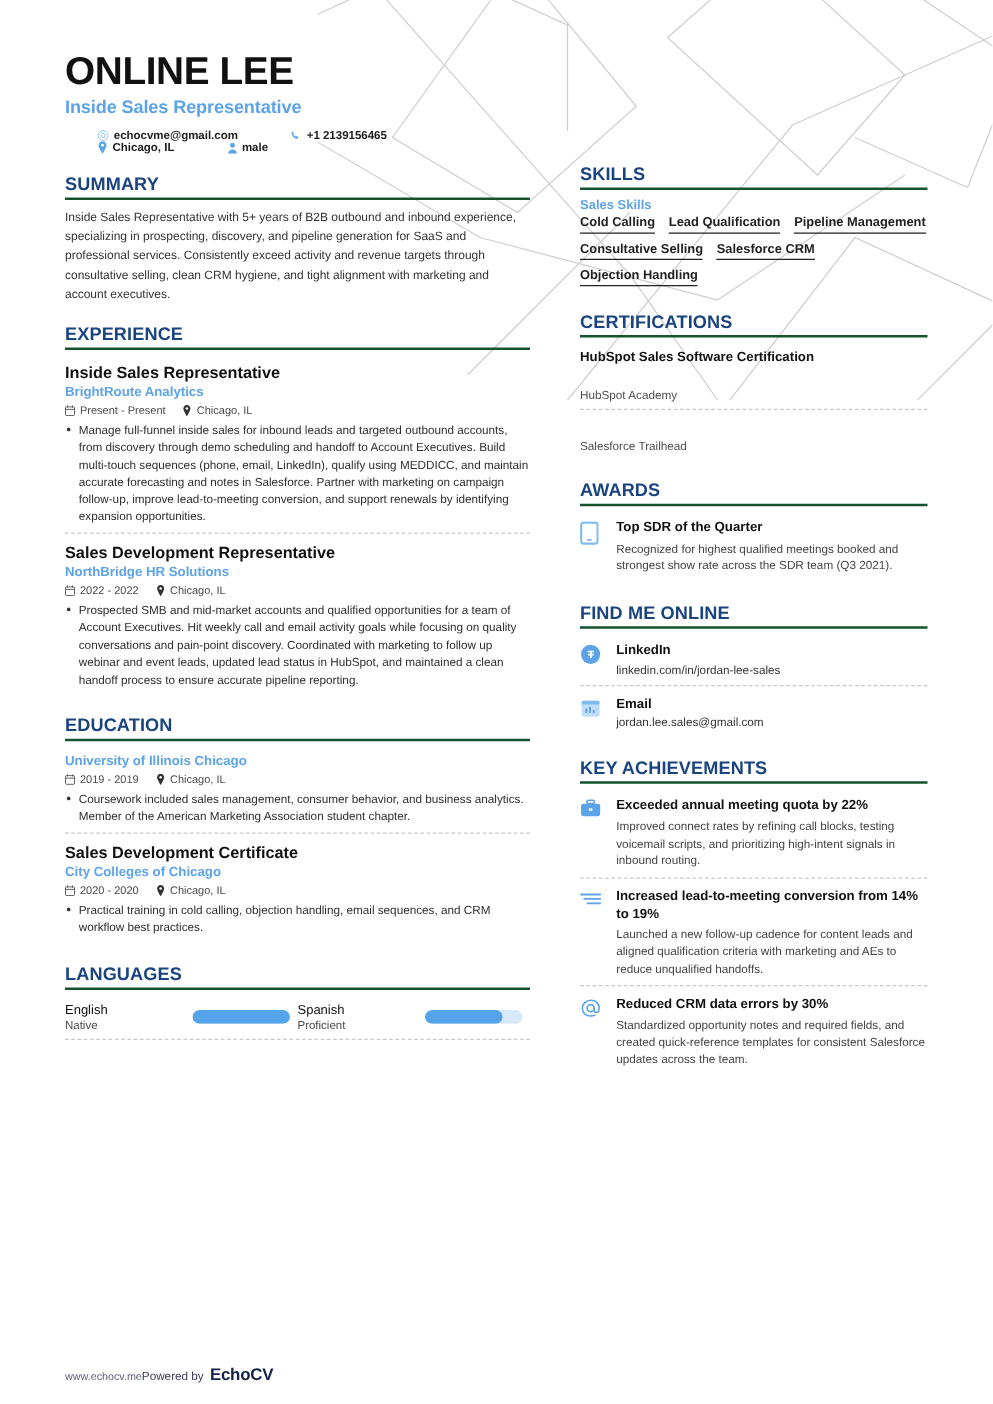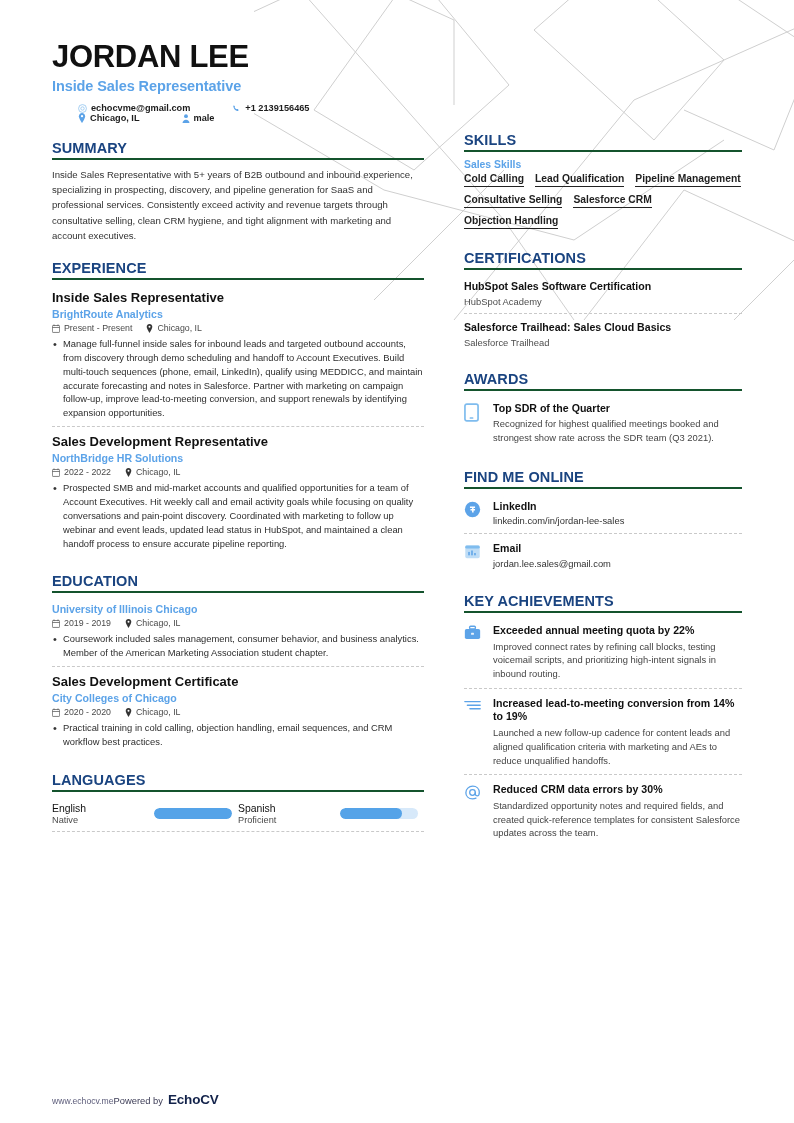--- a/index.html
+++ b/index.html
@@ -170,21 +170,21 @@
     color: #1f1f1f;
     border-bottom: 1.3px solid #222;
     padding-bottom: 2px;
     margin-bottom: 4px;
     white-space: nowrap;
   }
 
   .cert-item { padding: 3px 0 6px 0; }
   .cert-item + .cert-item { border-top: 1px dashed #c9c9c9; padding-top: 7px; }
   .cert-name { font-size: 10.6px; font-weight: bold; color: #111; line-height: 1.3; }
-  .cert-org { font-size: 9.4px; color: #4e4e4e; margin-top: 2px; }
+  .cert-org { font-size: 9.4px; color: #4e4e4e; margin-top: 16px; }
 
   .ico-item { display: flex; gap: 9px; padding: 4px 0 7px 0; }
   .ico-item + .ico-item { border-top: 1px dashed #c9c9c9; padding-top: 8px; }
   .ico-box { width: 20px; flex: 0 0 20px; padding-top: 1px; }
   .ico-body { flex: 1; }
   .ico-title {
     font-size: 10.6px; font-weight: bold; color: #111; line-height: 1.3;
     margin-bottom: 2px;
   }
   .ico-sub { font-size: 9.4px; color: #444; line-height: 1.45; }
@@ -208,21 +208,21 @@
       <path d="M120,310 L250,180"></path>
       <path d="M200,330 L380,110 L560,30"></path>
     </g>
   </svg>
 
   <div class="content">
 
     <div class="col-left">
 
       <div>
-        <div class="name">JORDAN LEE</div>
+        <div class="name">ONLINE LEE</div>
         <div class="job-title">Inside Sales Representative</div>
         <div class="contact-row">
           <span class="contact-item">
             <svg width="9" height="9" viewBox="0 0 16 16">
               <circle cx="8" cy="8" r="7" fill="none" stroke="#8FC3EE" stroke-width="1.4"></circle>
               <circle cx="8" cy="8" r="3" fill="none" stroke="#8FC3EE" stroke-width="1.4"></circle>
             </svg>
             <span>echocvme@gmail.com</span>
           </span>
           <span class="contact-item">
@@ -396,21 +396,20 @@
         </div>
       </div>
 
       <div class="section">
         <div class="sec-head sec-rule">CERTIFICATIONS</div>
         <div class="cert-item">
           <div class="cert-name">HubSpot Sales Software Certification</div>
           <div class="cert-org">HubSpot Academy</div>
         </div>
         <div class="cert-item">
-          <div class="cert-name">Salesforce Trailhead: Sales Cloud Basics</div>
           <div class="cert-org">Salesforce Trailhead</div>
         </div>
       </div>
 
       <div class="section">
         <div class="sec-head sec-rule">AWARDS</div>
         <div class="ico-item">
           <div class="ico-box">
             <svg width="15" height="19" viewBox="0 0 16 20">
               <rect x="1" y="1" width="14" height="18" rx="2" fill="none" stroke="#7FBCEE" stroke-width="1.8"></rect>

